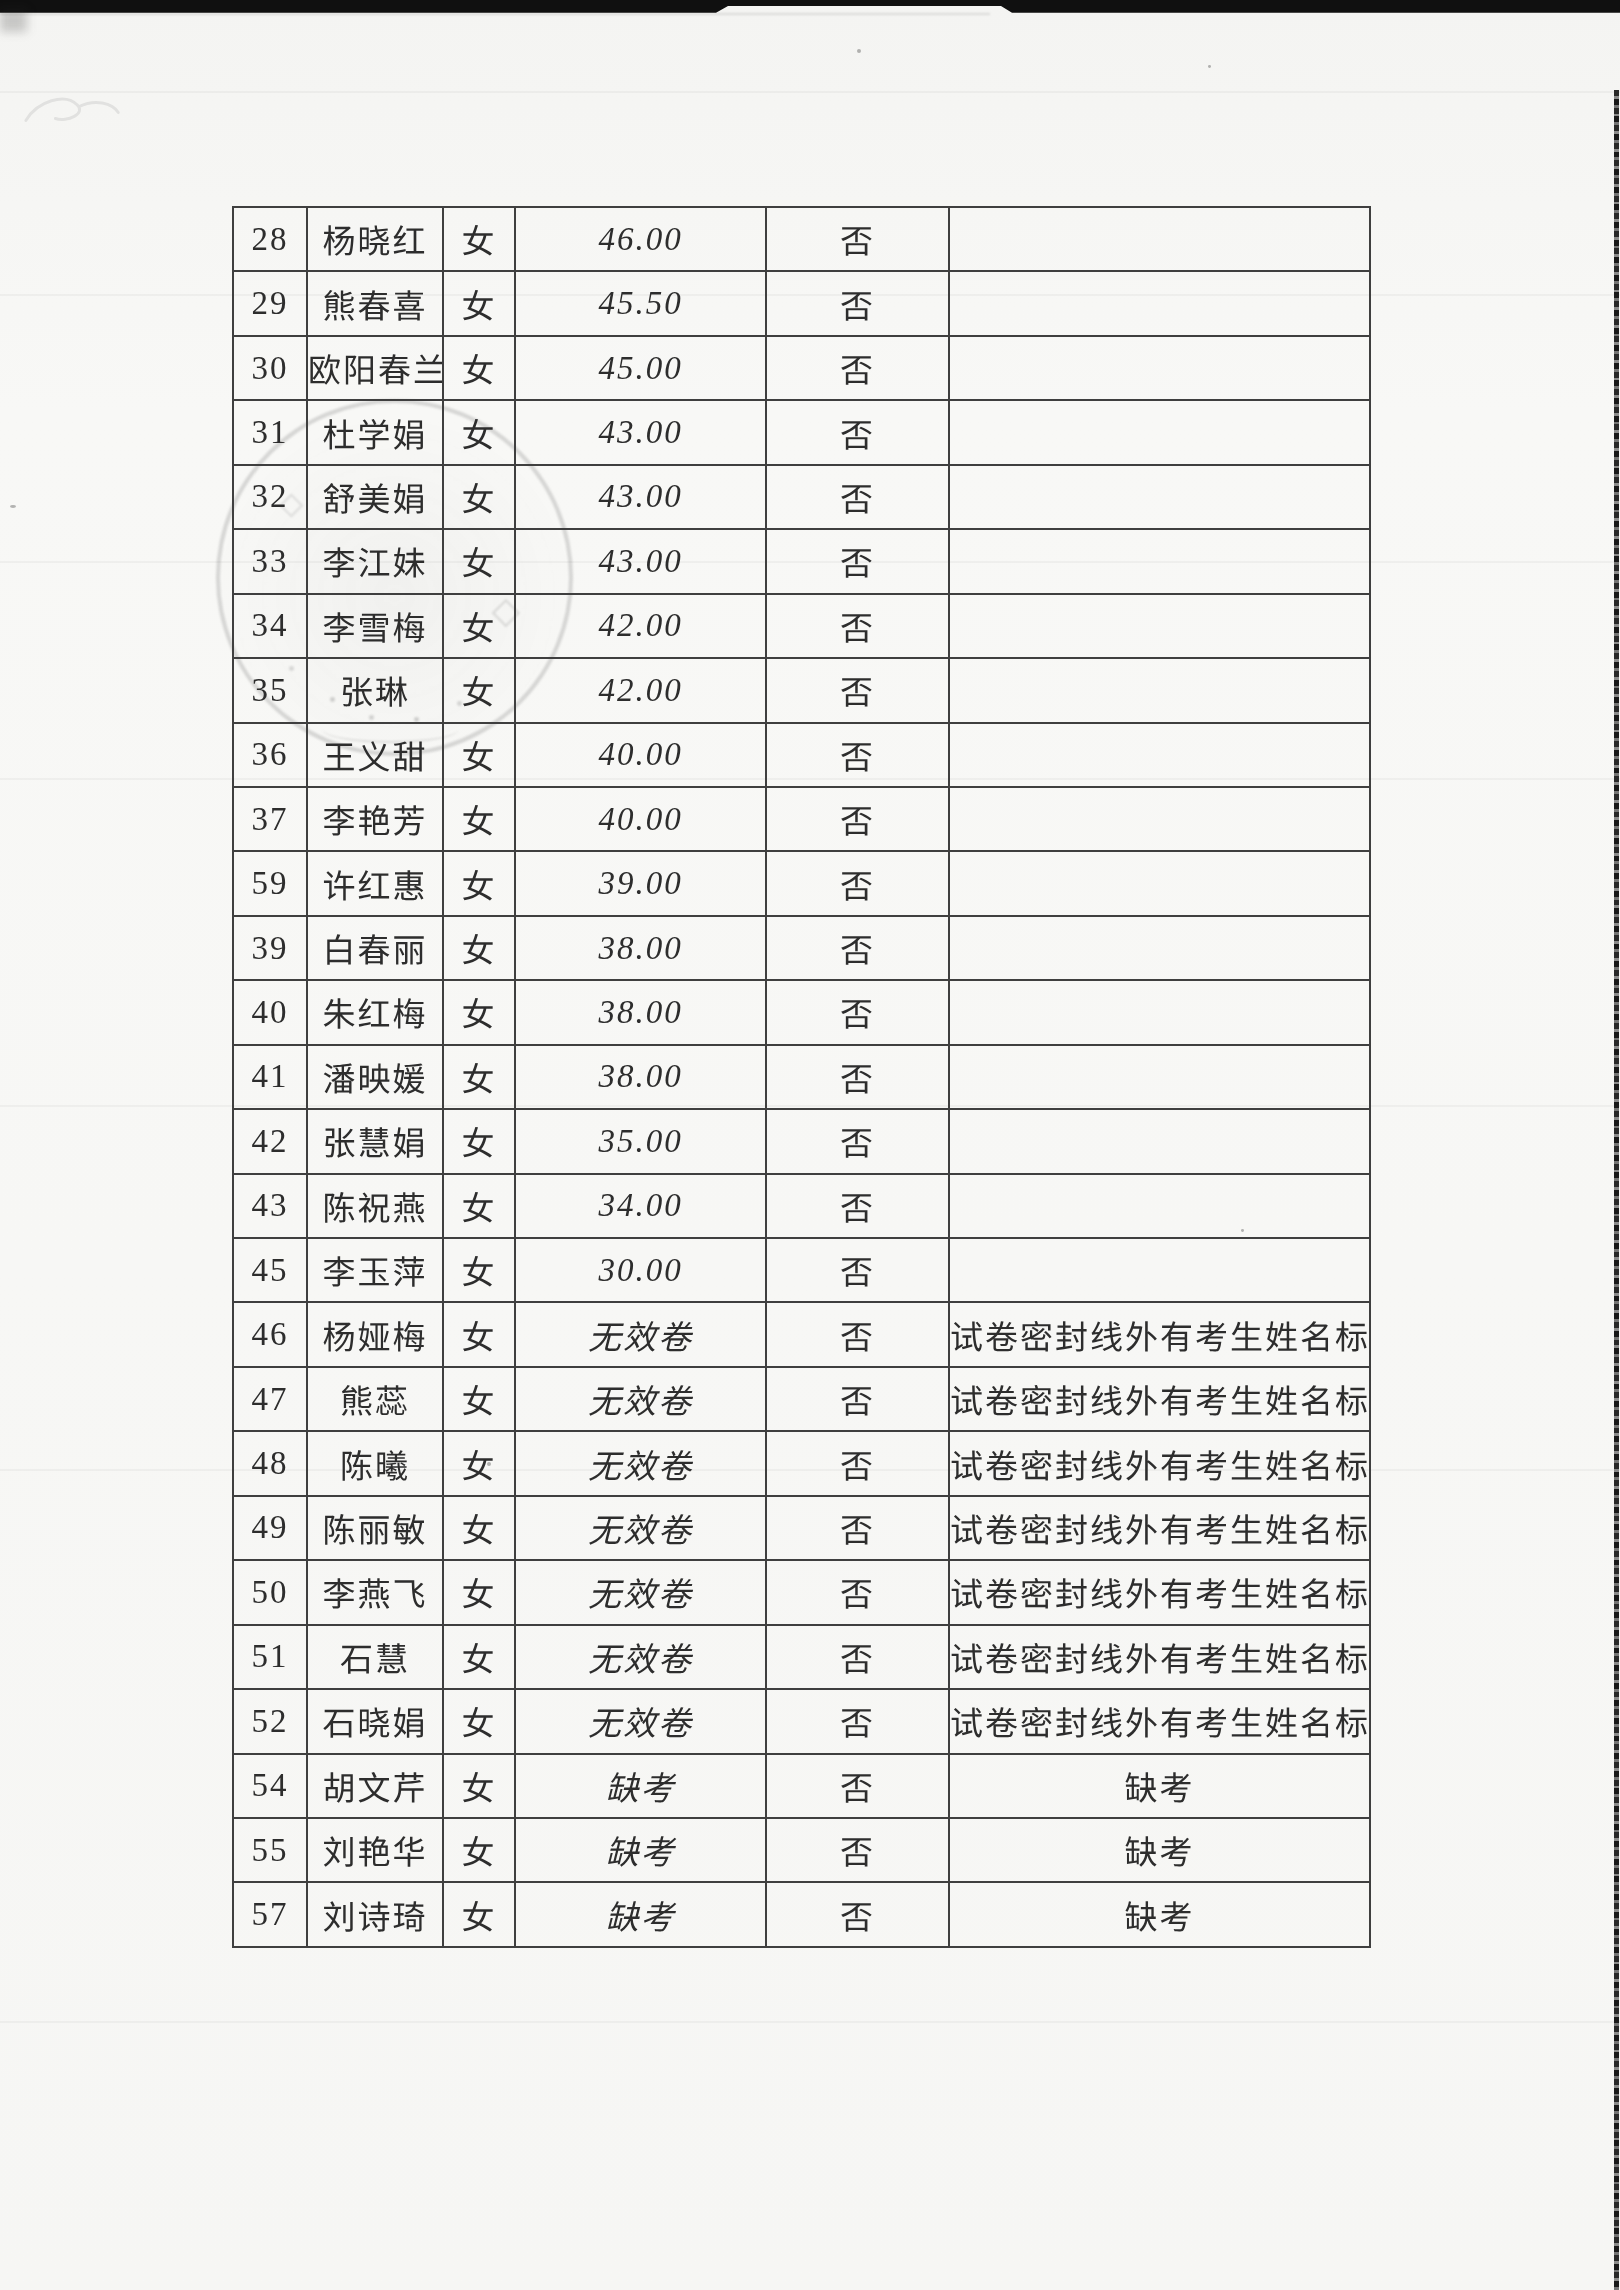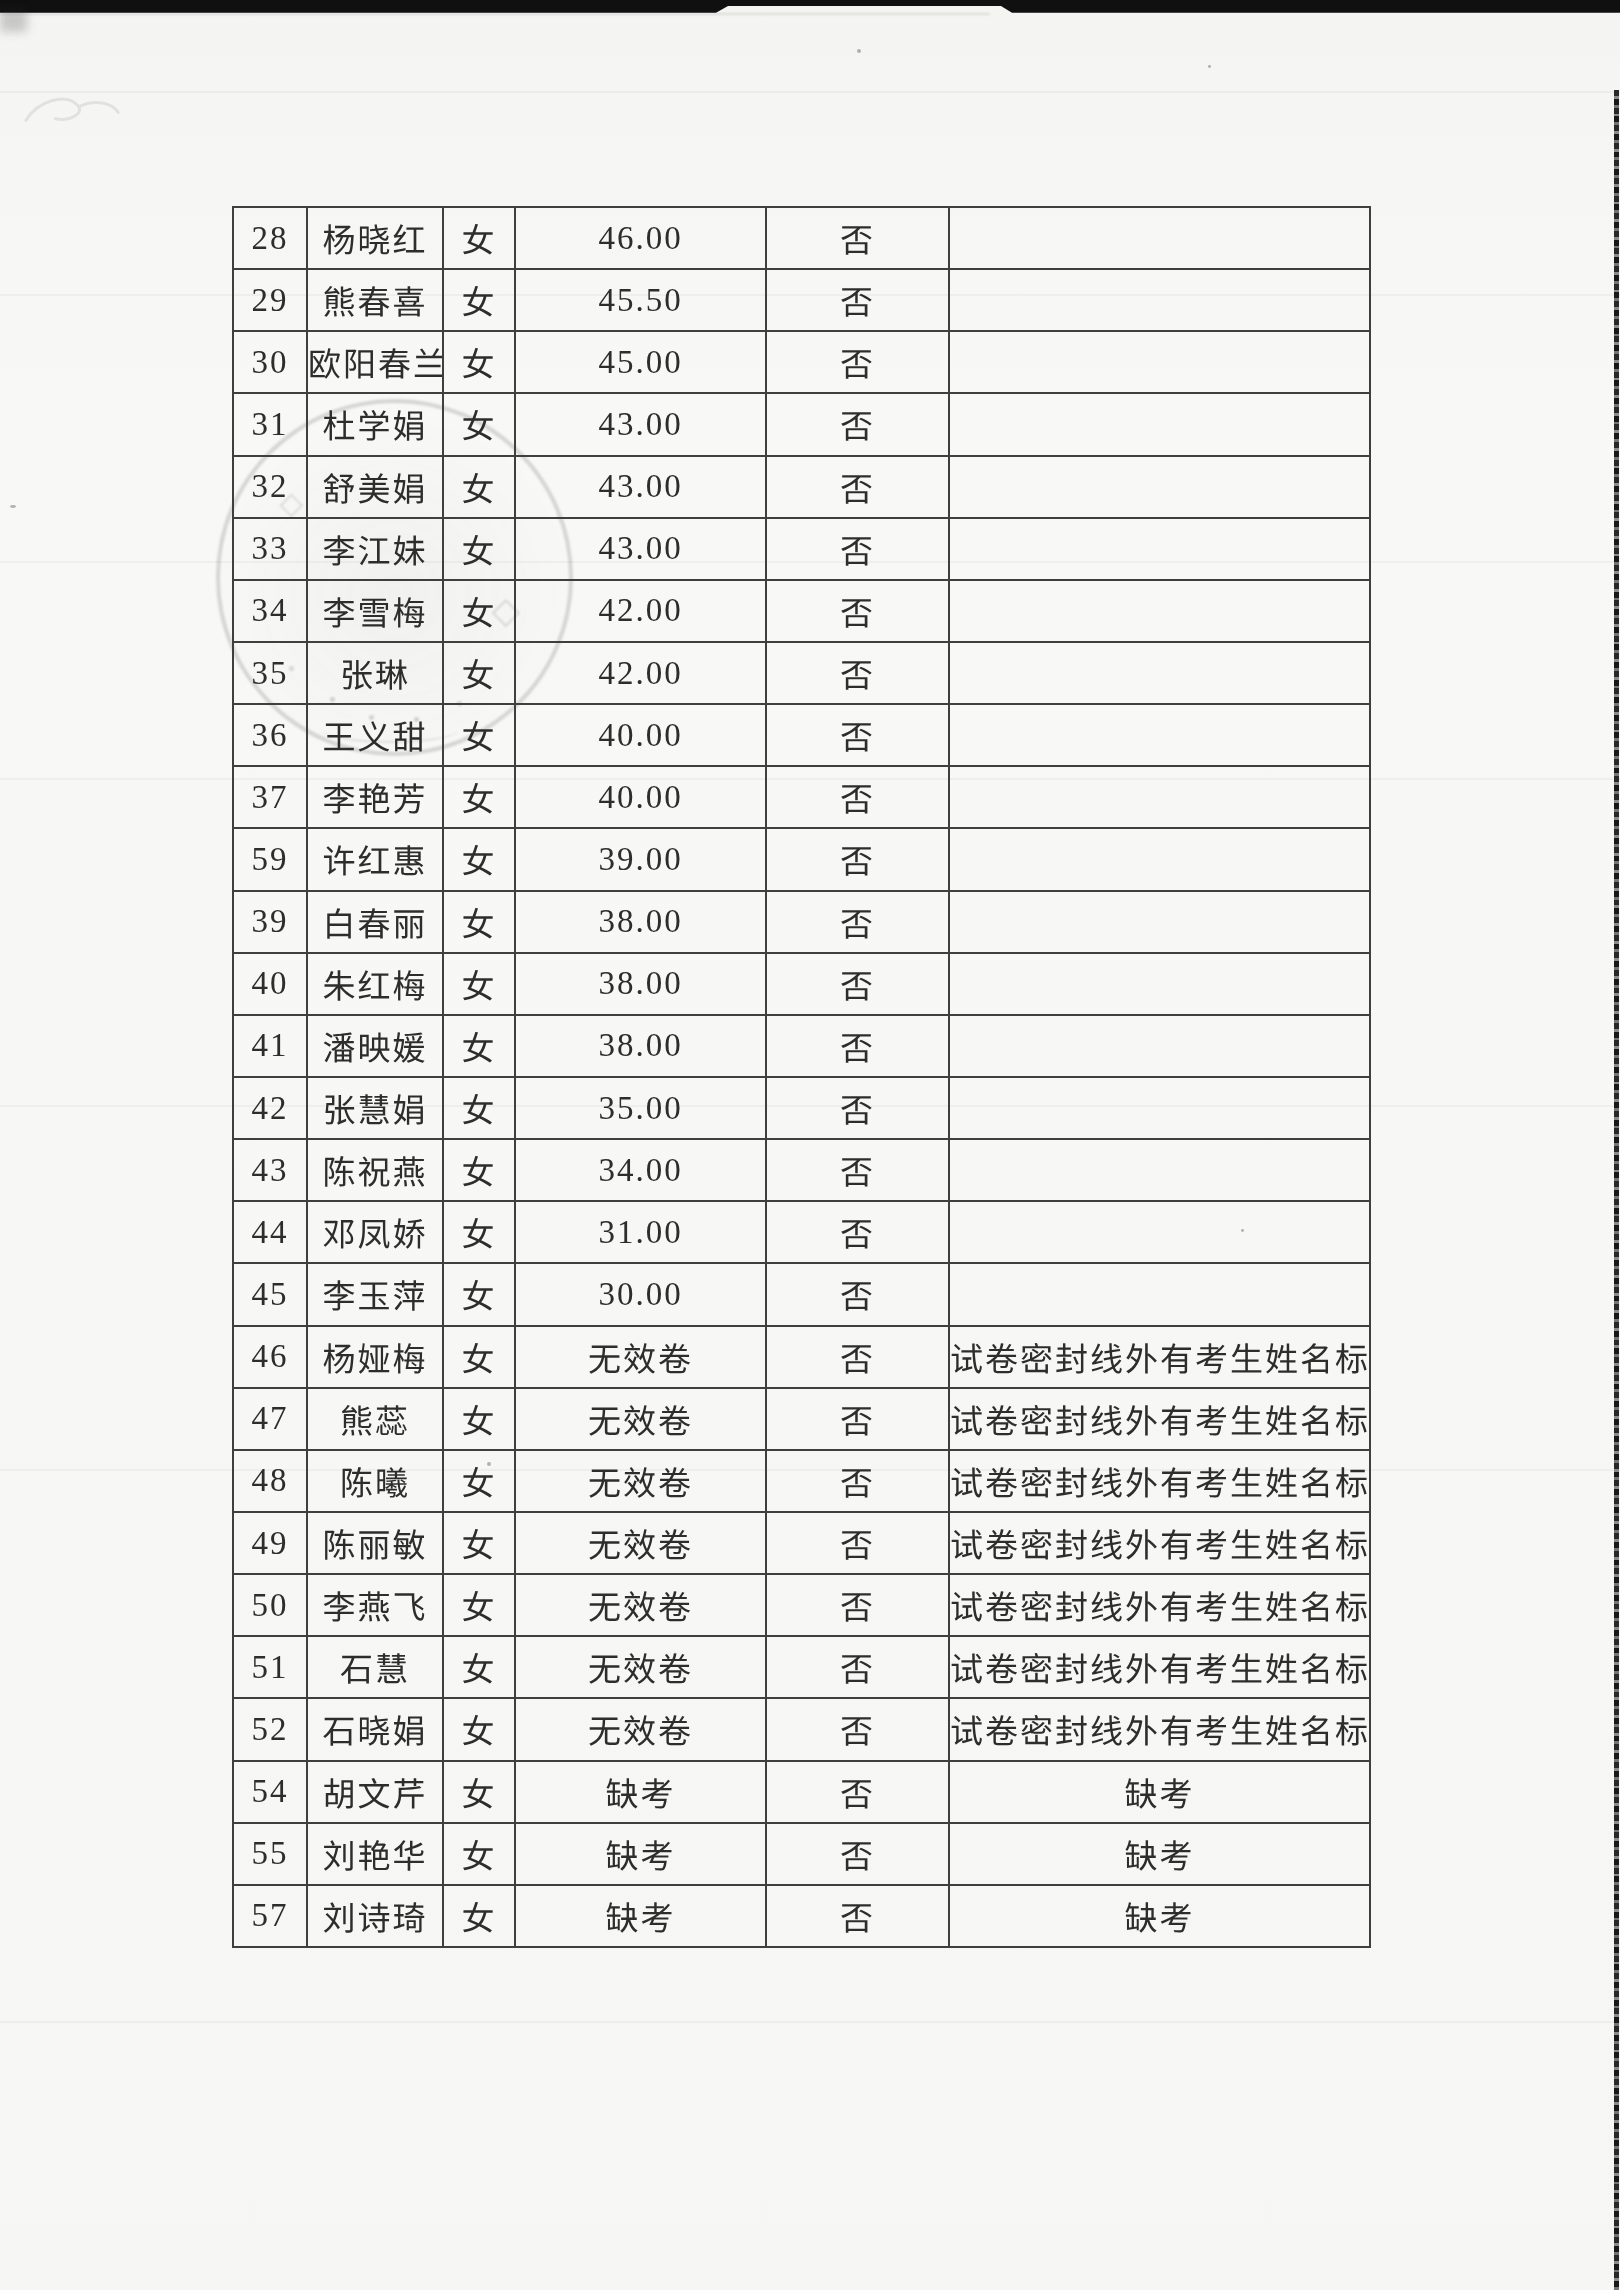--- a/index.html
+++ b/index.html
@@ -62,21 +62,21 @@
   }
   table.score td{
     border:2px solid #3f3f3f;
     box-shadow:0 2.9px 0 rgba(60,60,60,0.06);
     text-align:center;vertical-align:middle;
     padding:0;font-size:33px;letter-spacing:2px;
     color:#2d2d2d;overflow:hidden;white-space:nowrap;
   }
   table.score tr{height:58px;}
   td.c-no{font-size:36px;letter-spacing:1px;margin-left:38px;}
-  td.c-score{font-size:36px;letter-spacing:1px;}
+  td.c-score{font-size:36px;letter-spacing:1px;font-style:italic;}
   td.c-remark{font-size:31px;letter-spacing:1px;}
 </style>
 </head>
 <body>
 
 <div class="page">
 
   <div class="top-band"></div>
   <div class="band-shadow"></div>
   <div class="corner-smudge"></div>
@@ -243,28 +243,20 @@
     </tr>
         <tr>
       <td class="c-no">43</td>
       <td class="c-name">陈祝燕</td>
       <td class="c-gender">女</td>
       <td class="c-score">34.00</td>
       <td class="c-flag">否</td>
       <td class="c-remark"></td>
     </tr>
         <tr>
-      <td class="c-no">44</td>
-      <td class="c-name">邓凤娇</td>
-      <td class="c-gender">女</td>
-      <td class="c-score">31.00</td>
-      <td class="c-flag">否</td>
-      <td class="c-remark"></td>
-    </tr>
-        <tr>
       <td class="c-no">45</td>
       <td class="c-name">李玉萍</td>
       <td class="c-gender">女</td>
       <td class="c-score">30.00</td>
       <td class="c-flag">否</td>
       <td class="c-remark"></td>
     </tr>
         <tr>
       <td class="c-no">46</td>
       <td class="c-name">杨娅梅</td>

